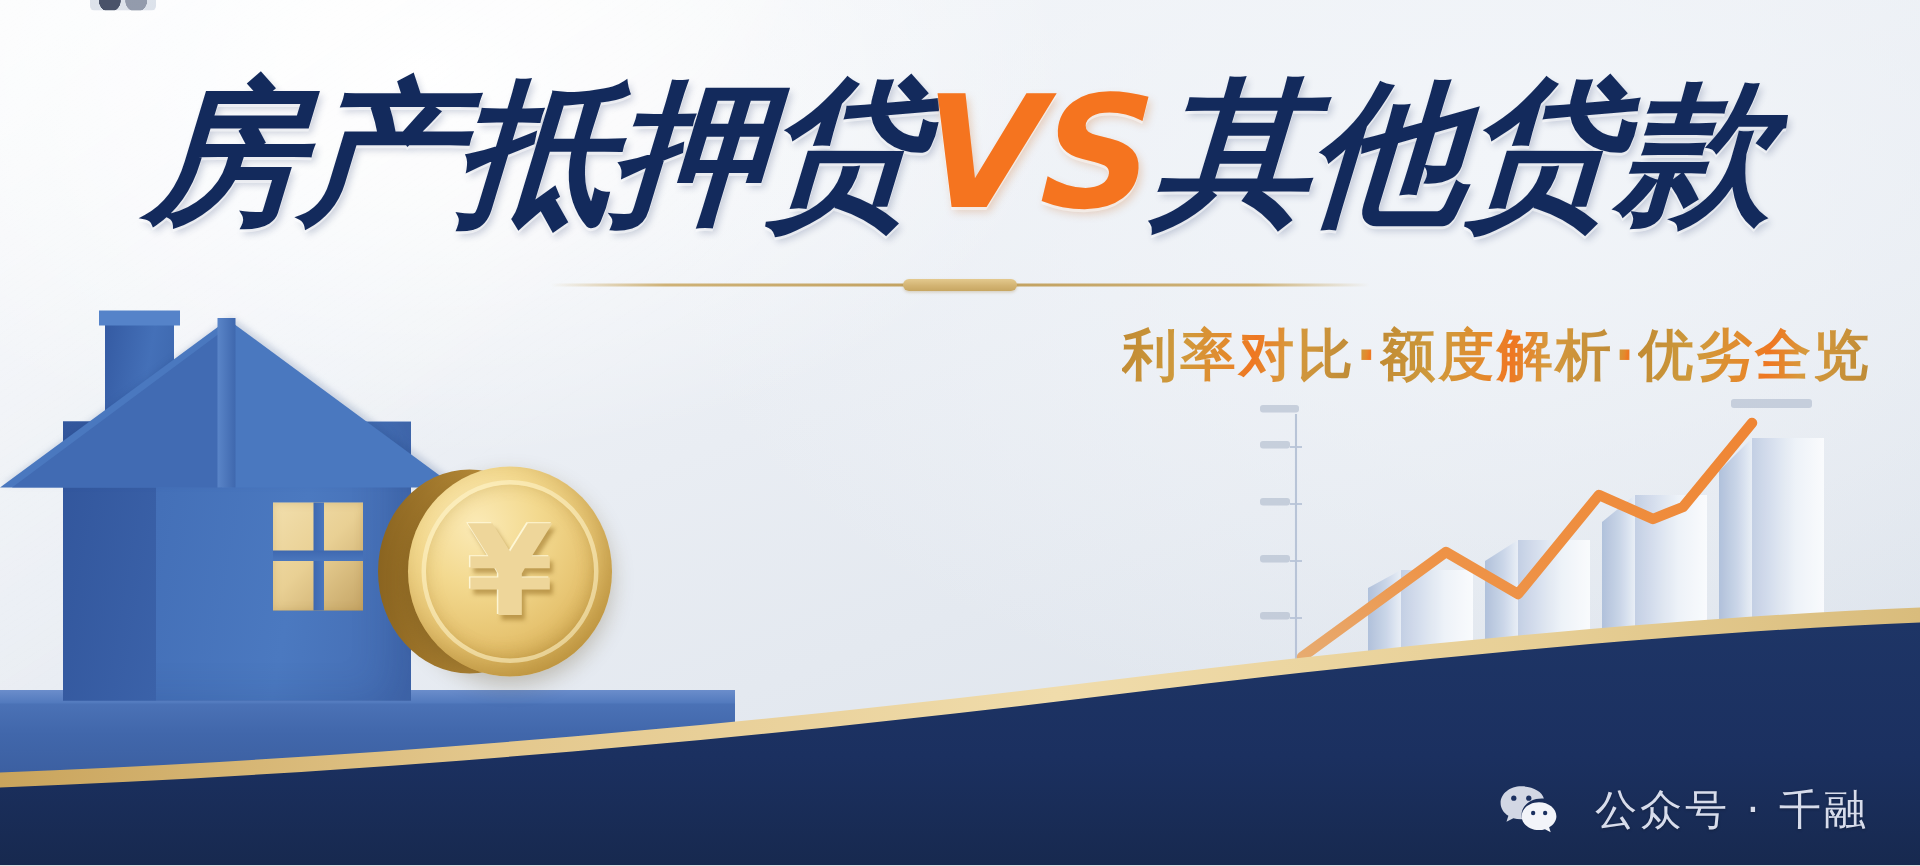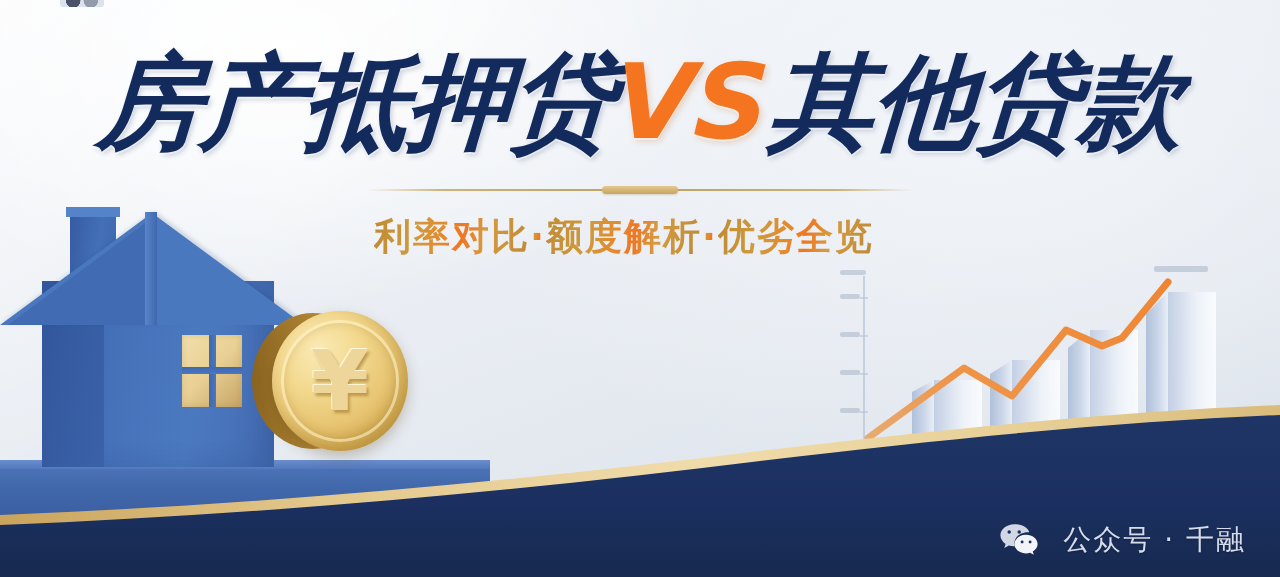--- a/index.html
+++ b/index.html
@@ -85,21 +85,21 @@
     position:absolute; top:0; left:50%;
     transform:translateX(-50%);
     width:76px; height:8px; border-radius:4px;
     background:linear-gradient(180deg,#e3c98e 0%,#d3b473 55%,#c7a662 100%);
     box-shadow:0 1px 2px rgba(160,130,70,.3);
   }
 
   
   .subtitle{
     position:absolute; top:212px; left:0; width:1248px;
-    text-align:center;
+    text-align:right;
     font-family:"DejaVu Sans","Liberation Sans",sans-serif;
     font-weight:bold;
     font-size:37px;
     letter-spacing:2px;
     white-space:nowrap;
   }
   .subtitle .seg{
     background:linear-gradient(100deg,#c08a33 0%,#cf9a3c 26%,#e4892c 46%,#ef7722 56%,#d79a3d 70%,#bc8a37 100%);
     -webkit-background-clip:text;
     background-clip:text;

